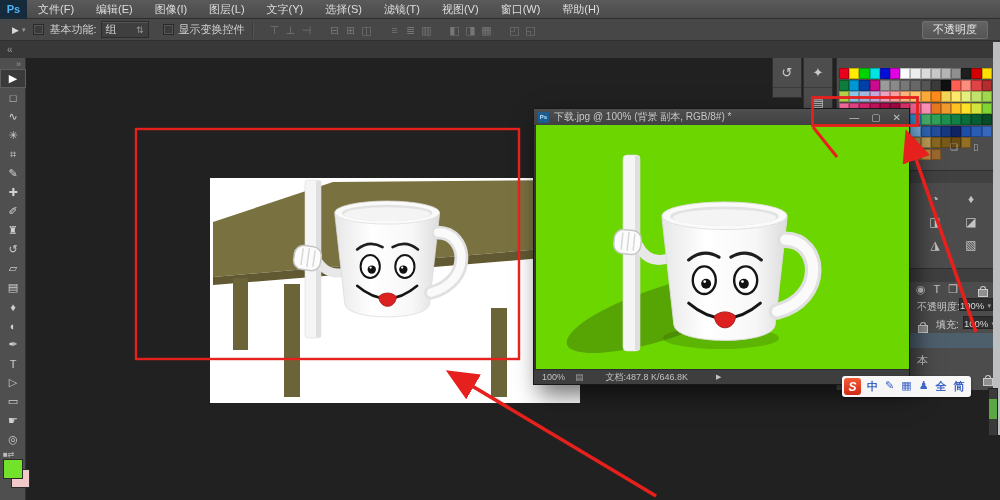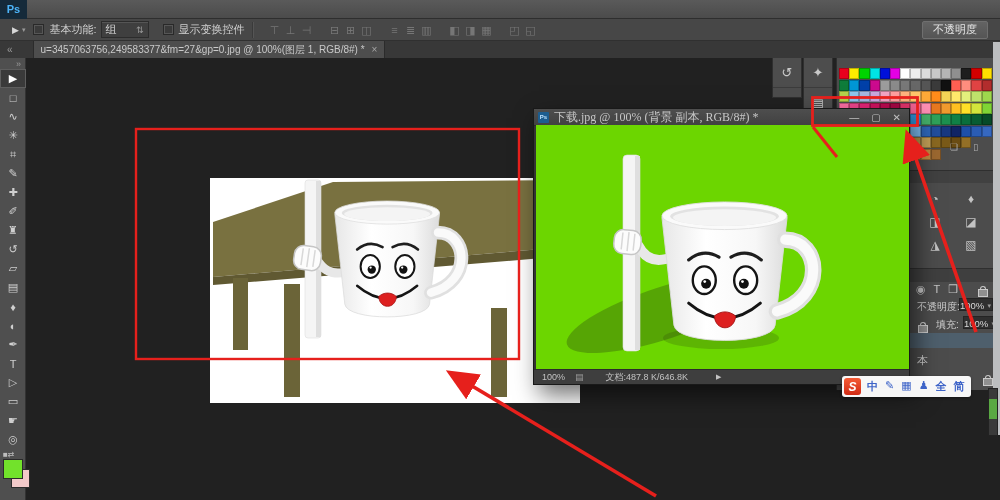--- a/index.html
+++ b/index.html
@@ -67,21 +67,21 @@
   .strip{top:46px;width:30px;background:#4d4d4d;border:1px solid #2f2f2f;z-index:2;box-sizing:border-box;}
   .strip .hd{color:#9a9a9a;font-size:8px;text-align:right;padding:0 3px;height:9px;line-height:9px;border-bottom:1px solid #3c3c3c;}
   .strip .cell{height:30px;display:flex;align-items:center;justify-content:center;color:#c9c9c9;font-size:13px;border-bottom:1px solid #3c3c3c;}
   
   .floatwin{left:533px;top:108px;width:377px;height:277px;background:#333;border:1px solid #191919;
             box-sizing:border-box;z-index:3;box-shadow:6px 10px 22px rgba(0,0,0,.55);}
   .fw-title{height:16px;background:linear-gradient(#4e4e4e,#414141);display:flex;align-items:center;
             border-bottom:1px solid #2a2a2a;}
   .fw-ico{width:11px;height:11px;background:#1d5d8f;color:#bfe4ff;font-size:6px;font-weight:bold;
           display:flex;align-items:center;justify-content:center;margin:0 5px 0 4px;border-radius:1px;}
-  .fw-text{color:#c6c6c6;font-size:12px;white-space:nowrap;font-family:Liberation Serif, serif;}
+  .fw-text{color:#c6c6c6;font-size:10px;white-space:nowrap;}
   .fw-ctrls{margin-left:auto;display:flex;gap:12px;padding-right:8px;color:#c0c0c0;font-size:10px;}
   .fw-canvas{position:absolute;left:2px;top:16px;width:373px;height:246px;}
   .fw-status{position:absolute;left:0;bottom:0;width:375px;height:14px;background:#3e3e3e;
              display:flex;align-items:center;color:#c2c2c2;font-size:9px;gap:10px;border-top:1px solid #2c2c2c;}
   
   .right-strip{left:993px;top:42px;width:7px;height:393px;background:#bcbec0;z-index:4;}
   .scroll-elm{left:988px;top:388px;width:10px;height:48px;background:#3a3a3a;z-index:4;border:1px solid #222;box-sizing:border-box;}
   .scroll-green{left:989px;top:399px;width:8px;height:20px;background:#5aa843;z-index:5;}
   .ime{left:842px;top:376px;height:21px;background:rgba(255,255,255,.96);border-radius:3px;z-index:6;
        display:flex;align-items:center;padding:0 6px 0 2px;gap:6px;box-shadow:0 1px 3px rgba(0,0,0,.4);}
@@ -141,20 +141,32 @@
         <rect x="106" y="3" width="5" height="156" fill="#DFDFDF"></rect>
         <path d="M136,94 C120,98 112,90 107,82" fill="none" stroke="#E8E8E8" stroke-width="9" stroke-linecap="round"></path>
         <use href="#mug" transform="translate(99.4,13) scale(0.77)"></use>
         <use href="#hand" transform="translate(84,68) rotate(8 13 12)"></use>
       </svg>
     </div>
   </div>
 
   <div class="abs menubar">
     <div class="ps-logo">Ps</div>
+    <div id="menu-items" style="display:flex;">
+        <span class="menu-item">文件(F)</span>
+        <span class="menu-item">编辑(E)</span>
+        <span class="menu-item">图像(I)</span>
+        <span class="menu-item">图层(L)</span>
+        <span class="menu-item">文字(Y)</span>
+        <span class="menu-item">选择(S)</span>
+        <span class="menu-item">滤镜(T)</span>
+        <span class="menu-item">视图(V)</span>
+        <span class="menu-item">窗口(W)</span>
+        <span class="menu-item">帮助(H)</span>
+      </div>
   </div>
 
   <div class="abs optionsbar">
     <span style="margin-left:12px;font-size:9px;color:#d8d8d8;">▶</span>
     <span style="font-size:7px;color:#9a9a9a;margin-left:3px;">▾</span>
     <span class="ob-check"></span>
     <span>基本功能:</span>
     <span class="ob-select">
       <span>组</span>
       <span class="arr">⇅</span>
@@ -186,24 +198,20 @@
         <div class="align-group">
           <span class="align-ic">◰</span>
           <span class="align-ic">◱</span>
         </div>
       </div>
     <span class="ws-btn">不透明度</span>
   </div>
 
   <div class="abs tabbar">
     <span class="tab-collapse">«</span>
-    <div class="doc-tab">
-      <span>u=3457063756,249583377&amp;fm=27&amp;gp=0.jpg @ 100%(图层 1, RGB/8#) *</span>
-      <span class="x">×</span>
-    </div>
   </div>
 
   <div class="abs toolbar">
     <div class="tb-collapse">»</div>
     <div id="tool-list">
         <div class="tool sel">▶</div>
         <div class="tool">□</div>
         <div class="tool">∿</div>
         <div class="tool">✳</div>
         <div class="tool">⌗</div>

